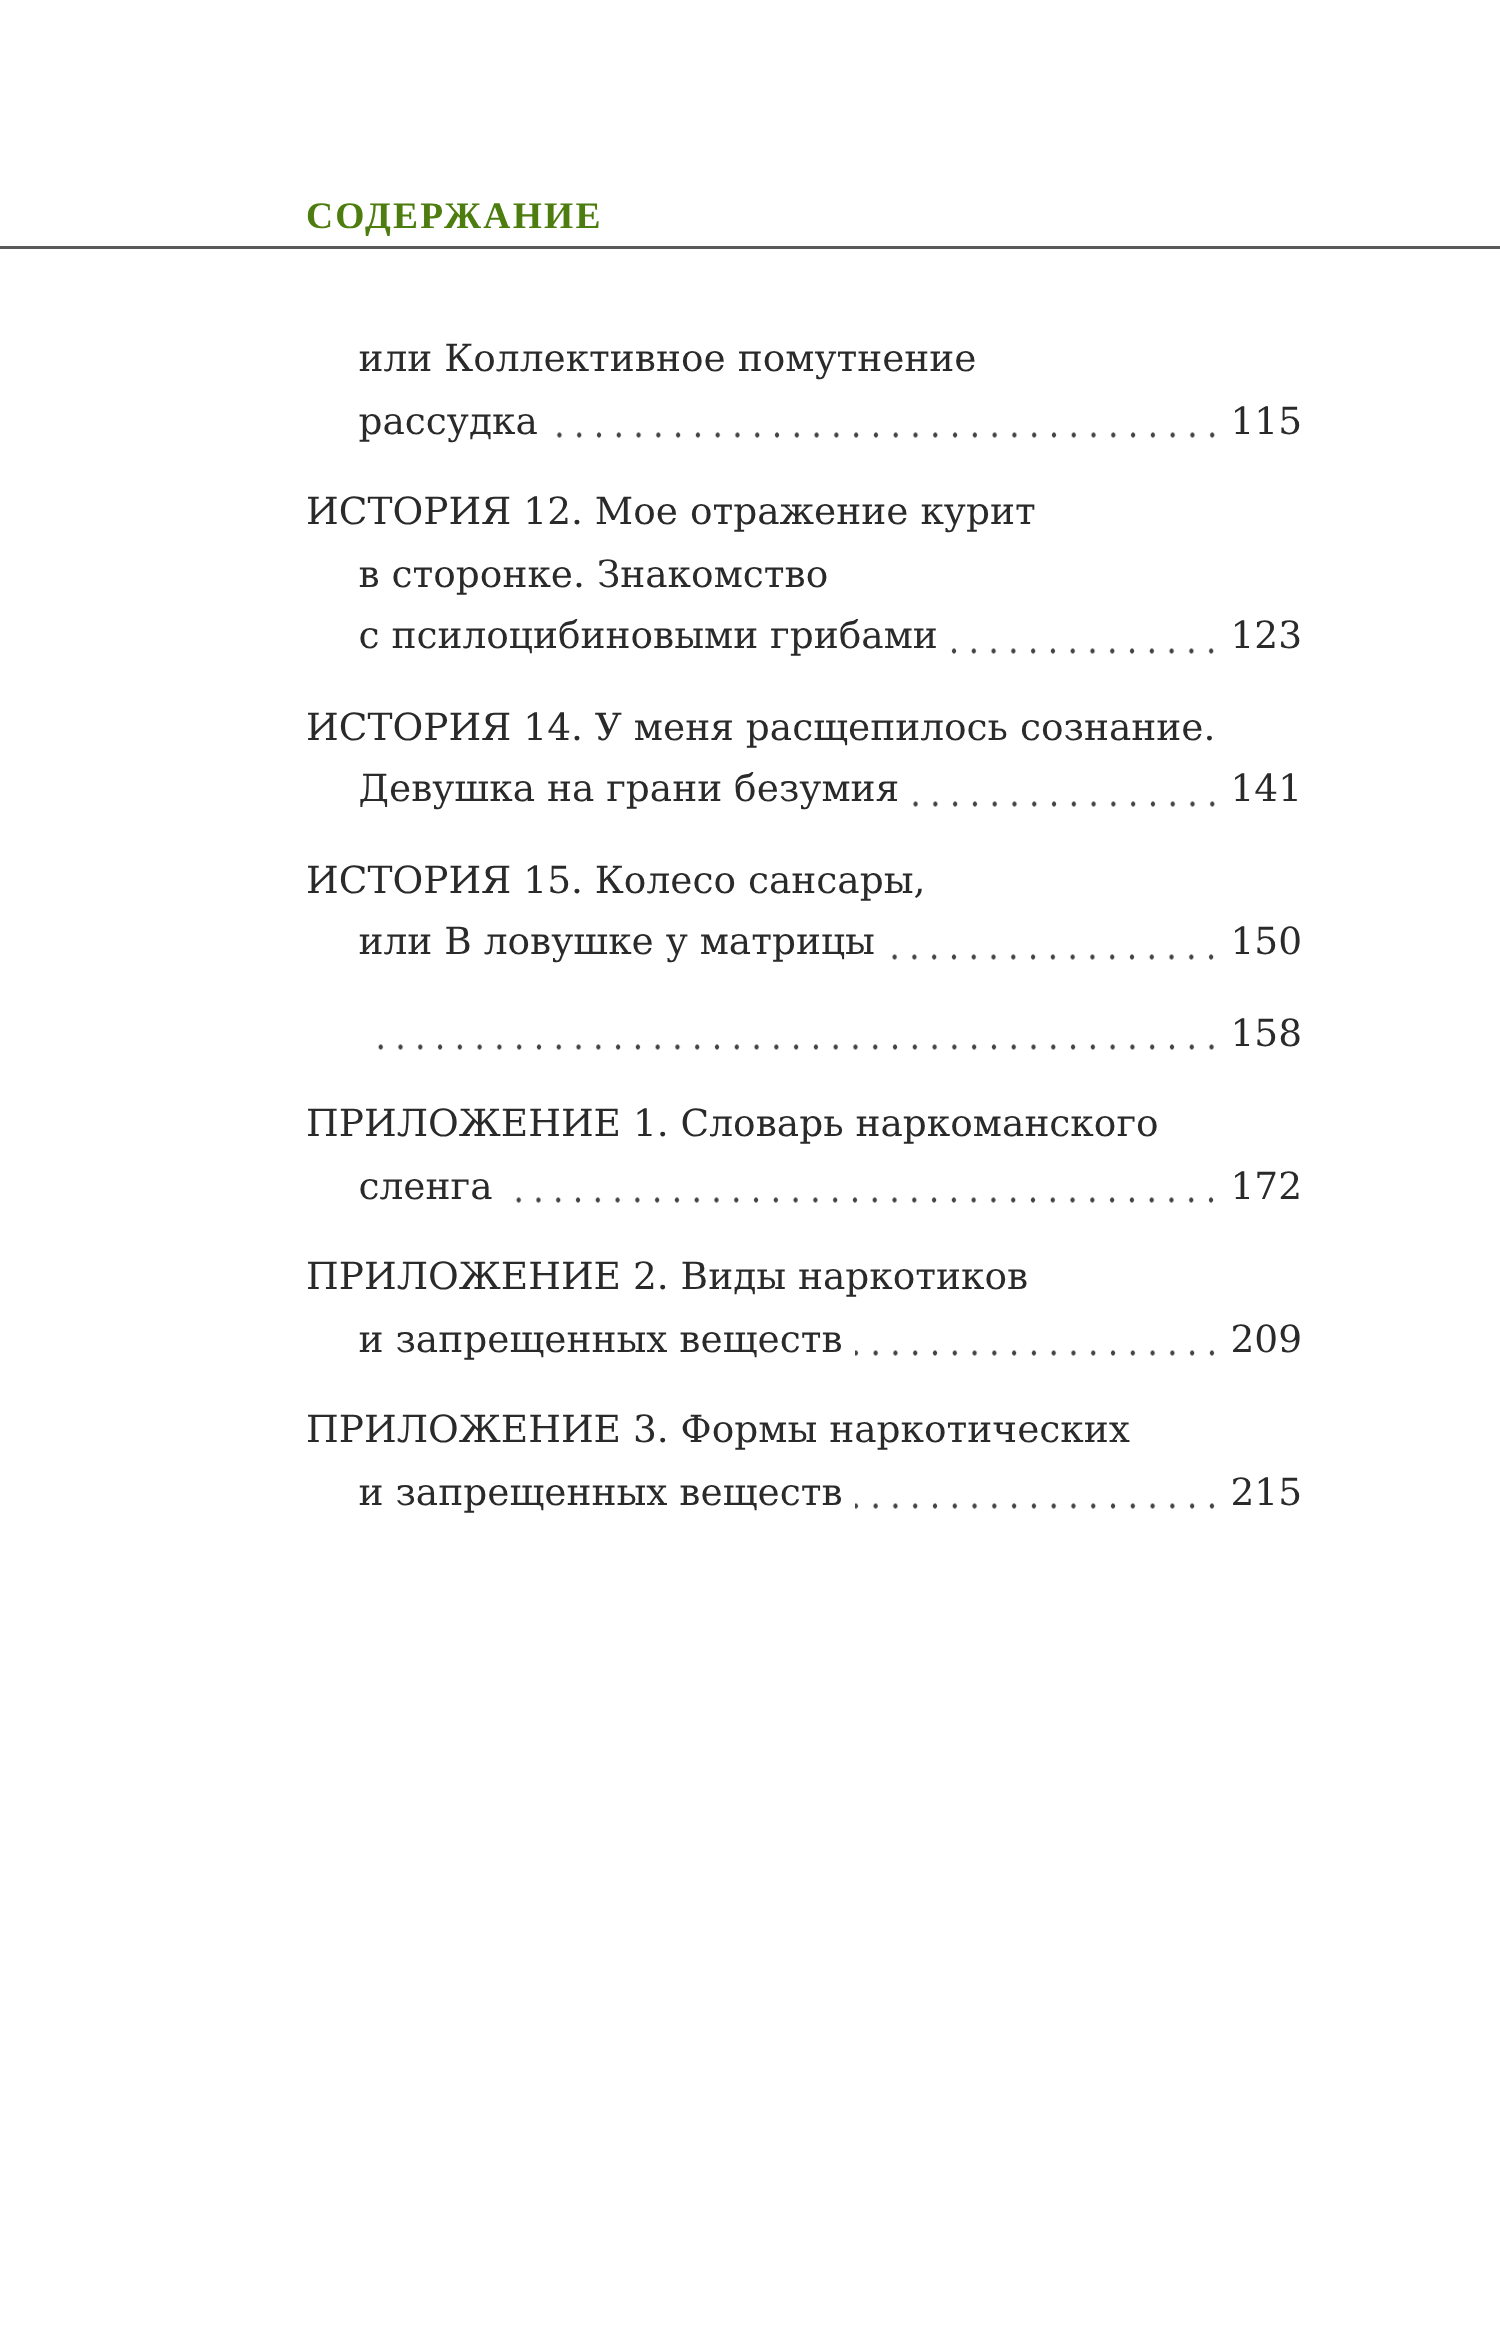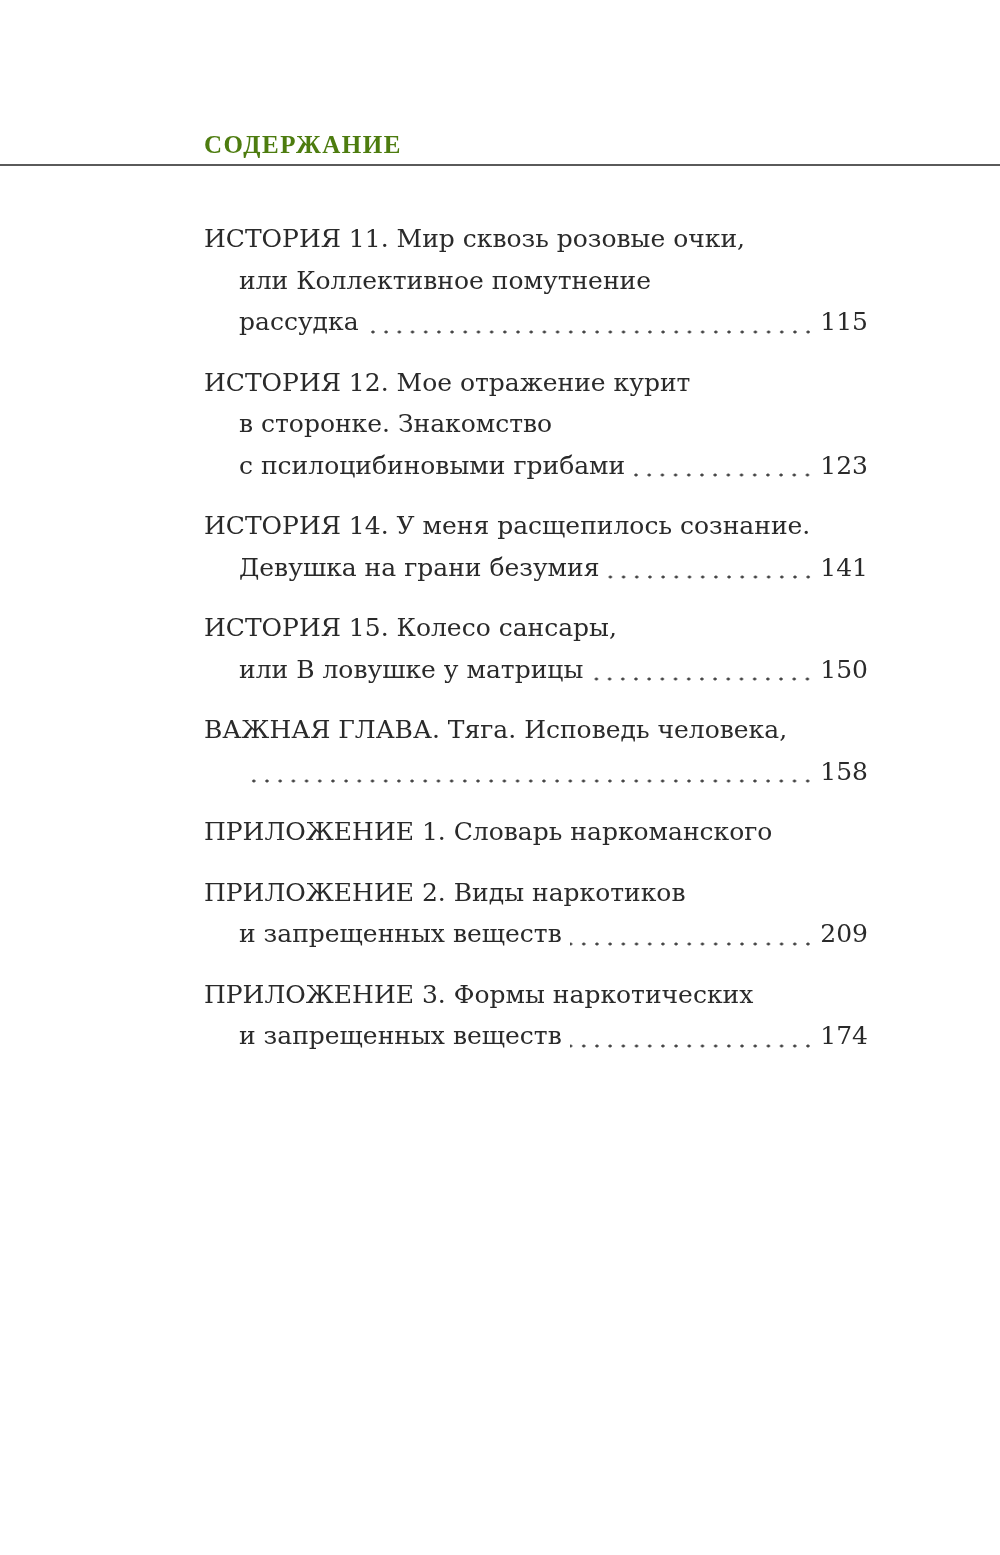--- a/index.html
+++ b/index.html
@@ -86,21 +86,20 @@
   </style>
 </head>
 <body>
 
 <h1 class="toc-heading">СОДЕРЖАНИЕ</h1>
 <div class="heading-rule"></div>
 
 <ul class="toc-list">
 
   <li class="toc-entry">
-    <span class="toc-line">ИСТОРИЯ 11. Мир сквозь розовые очки,</span>
     <span class="toc-line cont">или Коллективное помутнение</span>
     <span class="toc-line cont last">
       <span class="leader-text">рассудка</span>
       <span class="leader"></span>
       <span class="page-num">115</span>
     </span>
   </li>
 
   <li class="toc-entry">
     <span class="toc-line">ИСТОРИЯ 12. Мое отражение курит</span>
@@ -125,42 +124,46 @@
   <li class="toc-entry">
     <span class="toc-line">ИСТОРИЯ 15. Колесо сансары,</span>
     <span class="toc-line cont last">
       <span class="leader-text">или В ловушке у матрицы</span>
       <span class="leader"></span>
       <span class="page-num">150</span>
     </span>
   </li>
 
   <li class="toc-entry">
-    <span class="toc-line">ВАЖНАЯ ГЛАВА. Тяга. Исповедь человека,</span>
     <span class="toc-line cont last">
       <span class="leader"></span>
       <span class="page-num">158</span>
     </span>
   </li>
 
 
   <li class="toc-entry">
     <span class="toc-line">ПРИЛОЖЕНИЕ 1. Словарь наркоманского</span>
+    <span class="toc-line cont last">
+      <span class="leader-text">сленга</span>
+      <span class="leader"></span>
+      <span class="page-num">172</span>
+    </span>
   </li>
 
   <li class="toc-entry">
     <span class="toc-line">ПРИЛОЖЕНИЕ 2. Виды наркотиков</span>
     <span class="toc-line cont last">
       <span class="leader-text">и запрещенных веществ</span>
       <span class="leader"></span>
       <span class="page-num">209</span>
     </span>
   </li>
 
   <li class="toc-entry">
     <span class="toc-line">ПРИЛОЖЕНИЕ 3. Формы наркотических</span>
     <span class="toc-line cont last">
       <span class="leader-text">и запрещенных веществ</span>
       <span class="leader"></span>
-      <span class="page-num">174</span>
+      <span class="page-num">215</span>
     </span>
   </li>
 </ul>
 
 </body></html>

